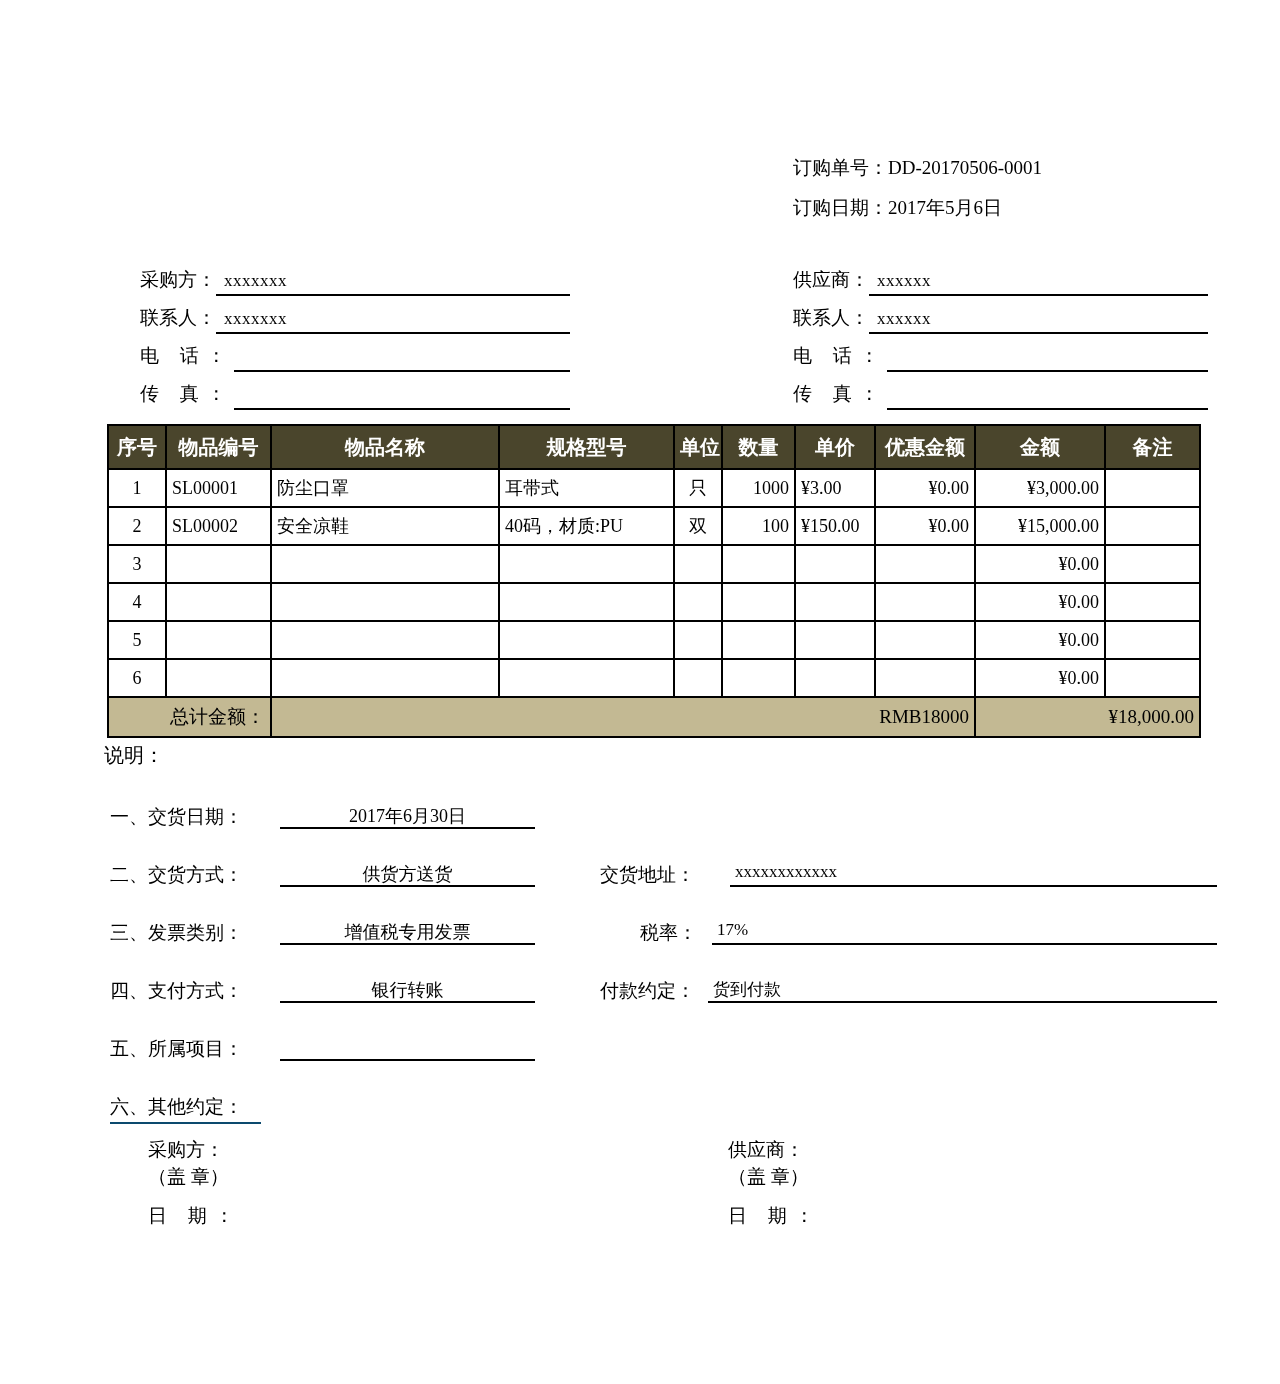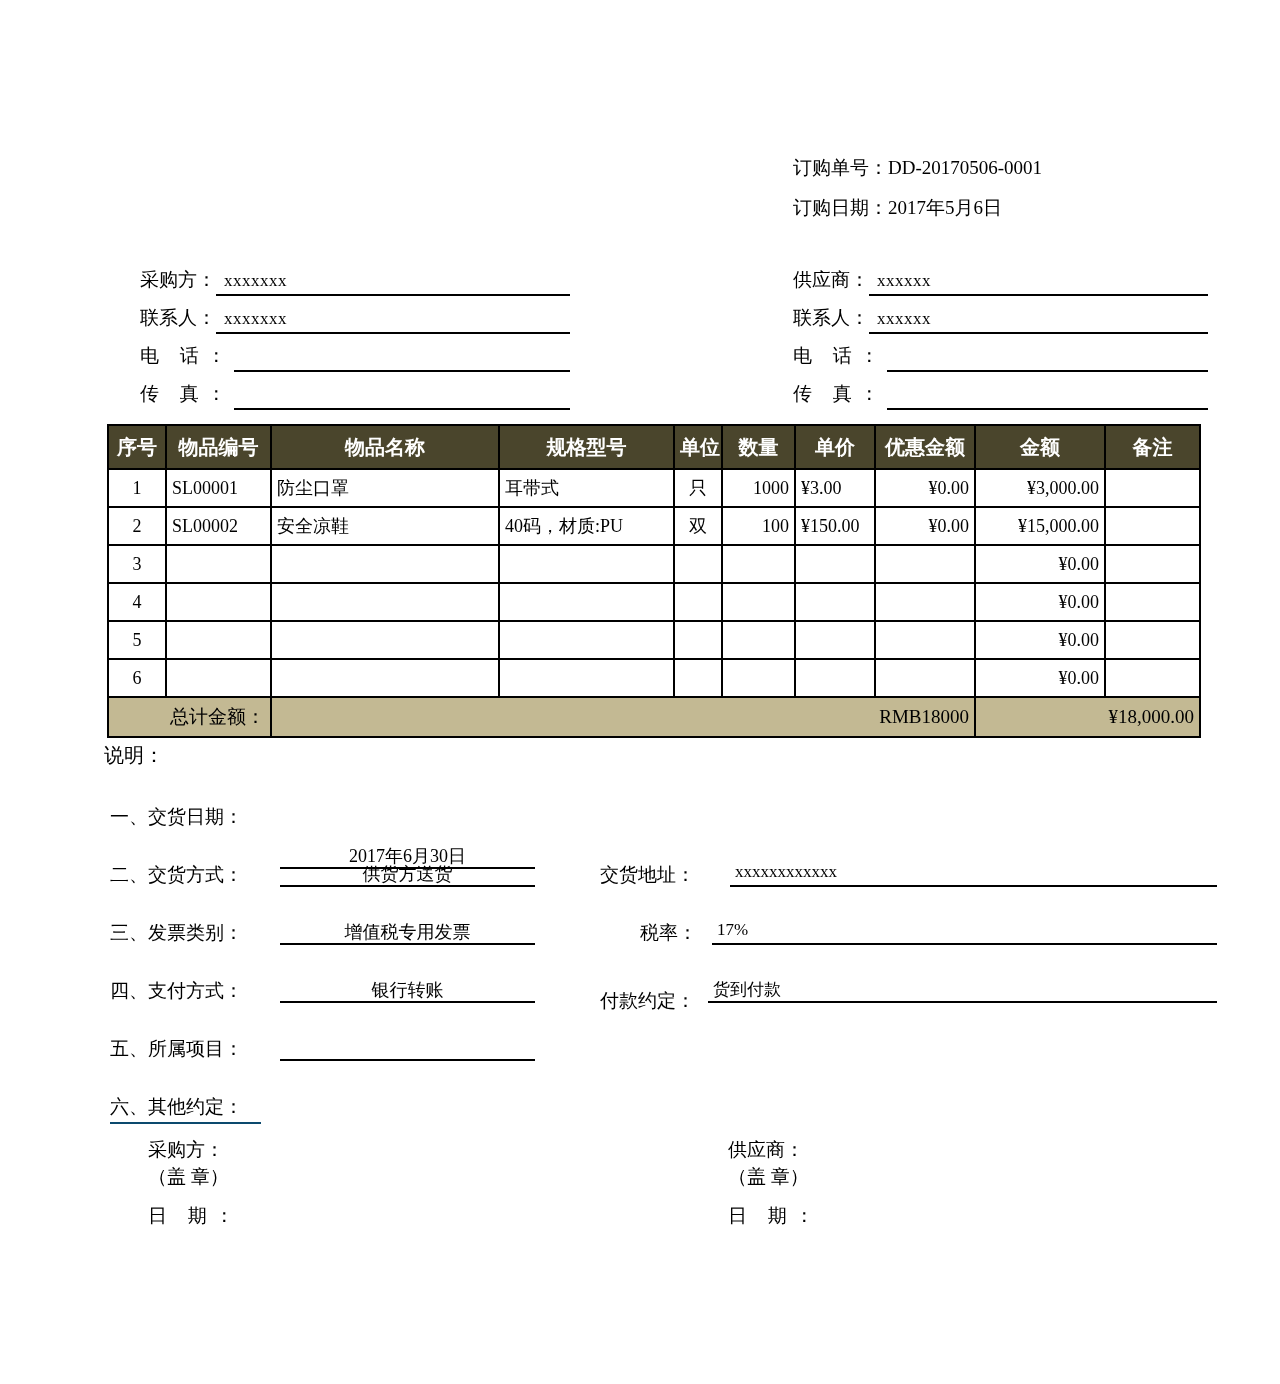--- a/index.html
+++ b/index.html
@@ -389,41 +389,41 @@
     </tbody>
   </table>
 </div>
 
 <div class="notes-zone">
 
   <div class="notes-heading">说明：</div>
 
   <div class="note-row" style="top:62px;">
     <span class="note-label">一、交货日期：</span>
-    <span class="note-line lval" style="left:170px; width:255px;margin-top:40px;">2017年6月30日</span>
+    <span class="note-line lval" style="left:170px; width:255px;">2017年6月30日</span>
   </div>
 
   <div class="note-row" style="top:120px;">
     <span class="note-label">二、交货方式：</span>
     <span class="note-line lval" style="left:170px; width:255px;">供货方送货</span>
     <span class="note-rlabel" style="left:490px; top:0;">交货地址：</span>
     <span class="note-rline" style="left:620px; width:487px;">xxxxxxxxxxxx</span>
   </div>
 
   <div class="note-row" style="top:178px;">
     <span class="note-label">三、发票类别：</span>
     <span class="note-line lval" style="left:170px; width:255px;">增值税专用发票</span>
     <span class="note-rlabel" style="left:530px; top:0;">税率：</span>
     <span class="note-rline" style="left:602px; width:505px;">17%</span>
   </div>
 
   <div class="note-row" style="top:236px;">
     <span class="note-label">四、支付方式：</span>
     <span class="note-line lval" style="left:170px; width:255px;">银行转账</span>
-    <span class="note-rlabel" style="left:490px; top:0;margin-top:10px;">付款约定：</span>
+    <span class="note-rlabel" style="left:490px; top:0;">付款约定：</span>
     <span class="note-rline" style="left:598px; width:509px;">货到付款</span>
   </div>
 
   <div class="note-row" style="top:294px;">
     <span class="note-label">五、所属项目：</span>
     <span class="note-line lval" style="left:170px; width:255px;"></span>
   </div>
 
   <div class="note-row" style="top:352px;">
     <span class="note-label underlined">六、其他约定：</span>

